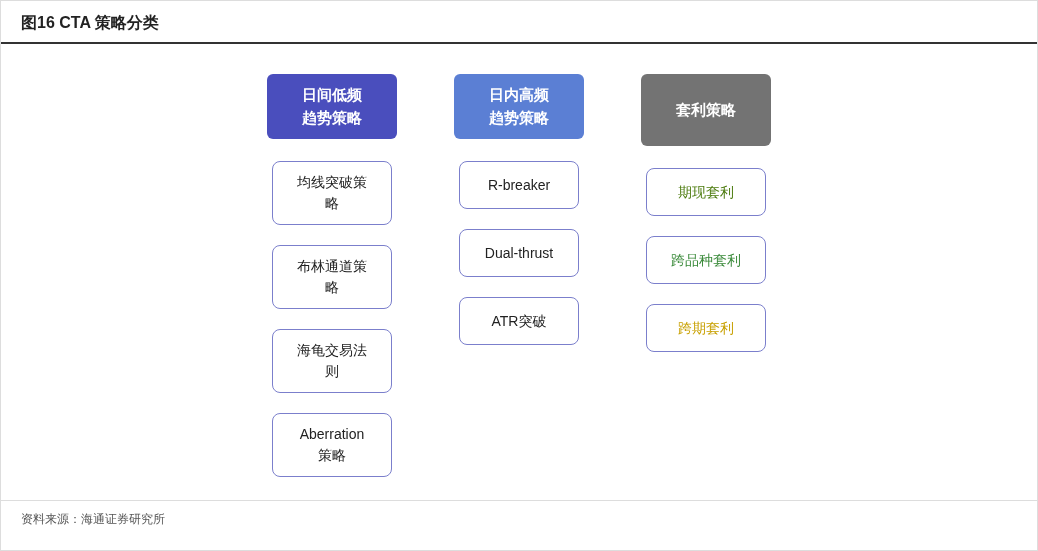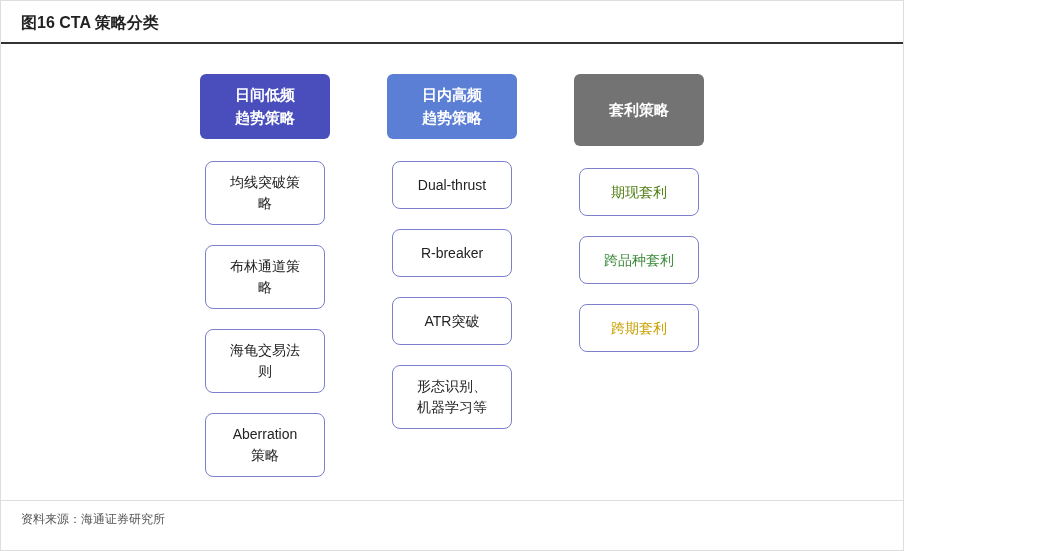--- a/index.html
+++ b/index.html
@@ -3,21 +3,21 @@
   <meta charset="utf-8">
   <style>
     * { box-sizing: border-box; margin: 0; padding: 0; }
     body {
       font-family: "Microsoft YaHei", "SimHei", Arial, sans-serif;
       background: #fff;
       width: 1038px;
       min-height: 551px;
     }
     .container {
-      width: 904px;
+      width: 1038px;
       min-height: 551px;
       background: #fff;
       padding: 0;
       border: 1px solid #ddd;
     }
     .title-bar {
       padding: 12px 20px 8px 20px;
       border-bottom: 2px solid #333;
       margin-bottom: 0;
     }
@@ -98,24 +98,23 @@
 趋势策略</div>
       <div class="card">均线突破策<br>略</div>
       <div class="card">布林通道策<br>略</div>
       <div class="card">海龟交易法<br>则</div>
       <div class="card">Aberration<br>策略</div>
     </div>
 
     <div class="single-col" style="margin-left: 30px;">
       <div class="col-header medium-blue" style="white-space:pre-line;">日内高频
 趋势策略</div>
+      <div class="card">R-breaker</div>
       <div class="card">Dual-thrust</div>
-      <div class="card">R-breaker</div>
       <div class="card">ATR突破</div>
-      <div class="card">形态识别、<br>机器学习等</div>
     </div>
 
     <div class="single-col" style="margin-left: 30px;">
       <div class="col-header gray" style="white-space:pre-line; width: 130px; display: flex; align-items: center; justify-content: center; min-height: 72px;">套利策略</div>
       <div class="card" style="color: #4d7c0f;">期现套利</div>
       <div class="card" style="color: #3a8a3a;">跨品种套利</div>
       <div class="card" style="color: #c8a000;">跨期套利</div>
     </div>
   </div>
 

